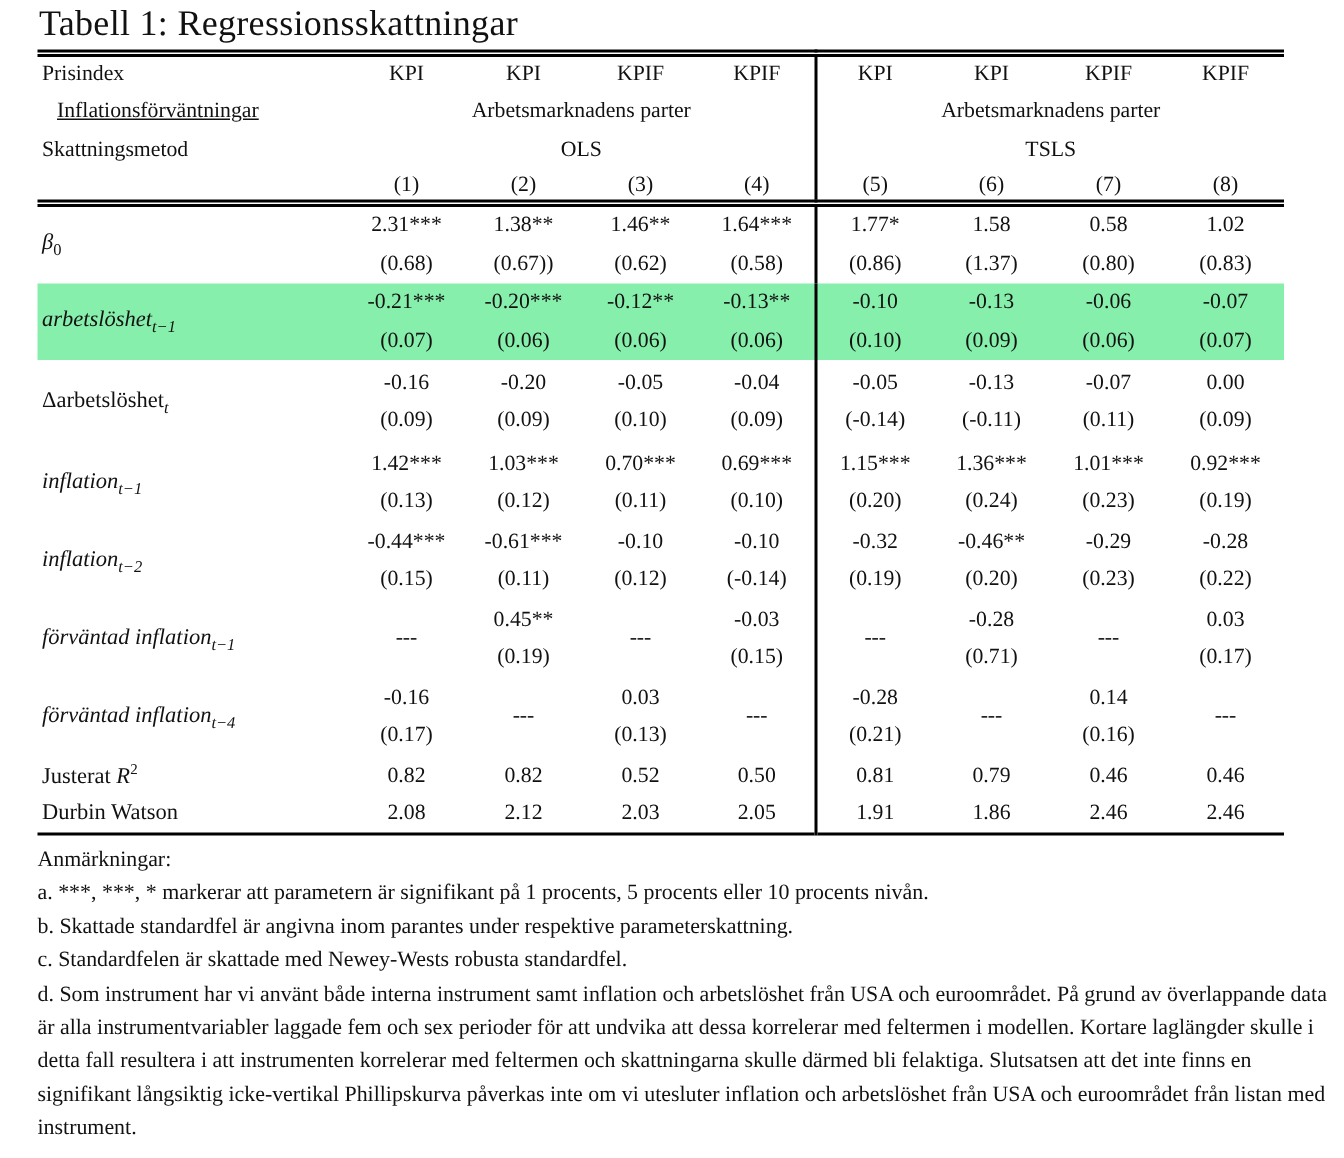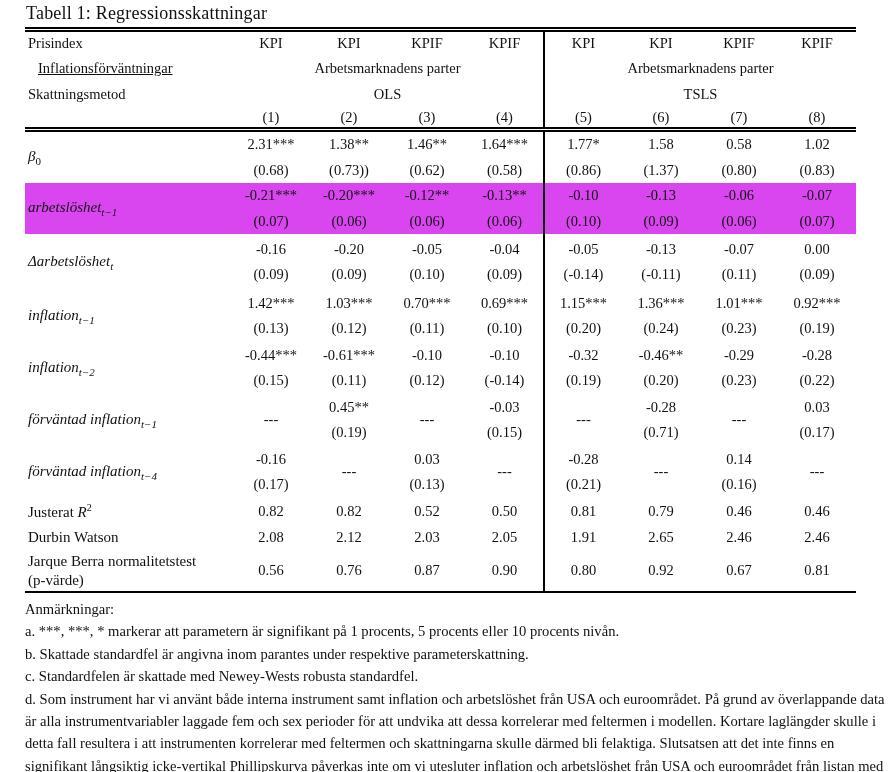--- a/index.html
+++ b/index.html
@@ -4,38 +4,38 @@
 <style>
   * { box-sizing: border-box; }
   html,body { margin:0; padding:0; }
   body {
     width:896px; height:772px; background:#ffffff; color:#111;
     font-family:"Liberation Serif","DejaVu Serif",serif;
     overflow:hidden;
   }
   .page { padding:2px 10px 0 25px; }
   .title {
-    font-size:18px; font-weight:normal; margin:1px 0 3px 1px; letter-spacing:0.2px;
+    font-size:24px; font-weight:normal; margin:1px 0 3px 1px; letter-spacing:0.2px;
   }
   table.reg {
     border-collapse:collapse; table-layout:fixed; width:831px;
     border-top:5px double #000; border-bottom:2px solid #000;
   }
   col.lblcol { width:207px; }
   col.datacol { width:78px; }
   thead { border-bottom:5px double #000; }
   th, td { padding:0; font-weight:normal; font-size:14.5px; vertical-align:middle; }
   thead th { height:26px; text-align:center; }
   thead tr.r4 th { height:22px; }
   th.lbl, td.lbl { text-align:left; padding-left:3px; }
   th.lbl.indent { padding-left:13px;text-decoration:underline; }
   .vdiv { border-left:2px solid #000; }
   tbody td { text-align:center; }
   tbody td.lbl { font-size:15px; }
-  tbody tr.hl { background:#d946ef; }
+  tbody tr.hl { background:#86efac; }
   .cv, .se { line-height:25.5px; }
   sub { font-size:11px; }
   sup { font-size:10px; }
   .lbl2 { line-height:19px; }
   .notes { width:862px; margin-top:5px; font-size:14.6px; line-height:22.4px; }
   .notes-title { }
 </style>
 </head>
 <body>
 
@@ -93,21 +93,21 @@
         <tr style="height: 52px;">
           <td class="lbl">
             <div><span style="font-style: italic;">β</span><sub>0</sub></div>
           </td>
           <td>
             <div class="cv">2.31***</div>
             <div class="se">(0.68)</div>
           </td>
           <td>
             <div class="cv">1.38**</div>
-            <div class="se">(0.73))</div>
+            <div class="se">(0.67))</div>
           </td>
           <td>
             <div class="cv">1.46**</div>
             <div class="se">(0.62)</div>
           </td>
           <td>
             <div class="cv">1.64***</div>
             <div class="se">(0.58)</div>
           </td>
           <td class="vdiv">
@@ -159,21 +159,21 @@
             <div class="cv">-0.06</div>
             <div class="se">(0.06)</div>
           </td>
           <td>
             <div class="cv">-0.07</div>
             <div class="se">(0.07)</div>
           </td>
         </tr>
         <tr style="height: 56px;">
           <td class="lbl">
-            <div><span style="font-style: italic;">Δarbetslöshet</span><sub style="font-style: italic;">t</sub></div>
+            <div><span style="">Δarbetslöshet</span><sub style="font-style: italic;">t</sub></div>
           </td>
           <td>
             <div class="cv">-0.16</div>
             <div class="se">(0.09)</div>
           </td>
           <td>
             <div class="cv">-0.20</div>
             <div class="se">(0.09)</div>
           </td>
           <td>
@@ -356,37 +356,23 @@
         </tr>
         <tr style="height: 26px;">
           <td class="lbl">
             <div><span>Durbin Watson</span></div>
           </td>
           <td>2.08</td>
           <td>2.12</td>
           <td>2.03</td>
           <td>2.05</td>
           <td class="vdiv">1.91</td>
-          <td>2.65</td>
+          <td>1.86</td>
           <td>2.46</td>
           <td>2.46</td>
-        </tr>
-        <tr style="height: 42px;">
-          <td class="lbl">
-            <div class="lbl2"><span>Jarque Berra normalitetstest</span></div>
-            <div class="lbl2"><span>(p-värde)</span></div>
-          </td>
-          <td>0.56</td>
-          <td>0.76</td>
-          <td>0.87</td>
-          <td>0.90</td>
-          <td class="vdiv">0.80</td>
-          <td>0.92</td>
-          <td>0.67</td>
-          <td>0.81</td>
         </tr>
       </tbody>
   </table>
 
   <div class="notes">
     <div class="notes-title">Anmärkningar:</div>
     <div>a. ***, ***, * markerar att parametern är signifikant på 1 procents, 5 procents eller 10 procents nivån.</div>
     <div>b. Skattade standardfel är angivna inom parantes under respektive parameterskattning.</div>
     <div>c. Standardfelen är skattade med Newey-Wests robusta standardfel.</div>
     <div>d. Som instrument har vi använt både interna instrument samt inflation och arbetslöshet från USA och euroområdet. På grund av överlappande data är alla instrumentvariabler laggade fem och sex perioder för att undvika att dessa korrelerar med feltermen i modellen. Kortare laglängder skulle i detta fall resultera i att instrumenten korrelerar med feltermen och skattningarna skulle därmed bli felaktiga. Slutsatsen att det inte finns en signifikant långsiktig icke-vertikal Phillipskurva påverkas inte om vi utesluter inflation och arbetslöshet från USA och euroområdet från listan med instrument.</div>

